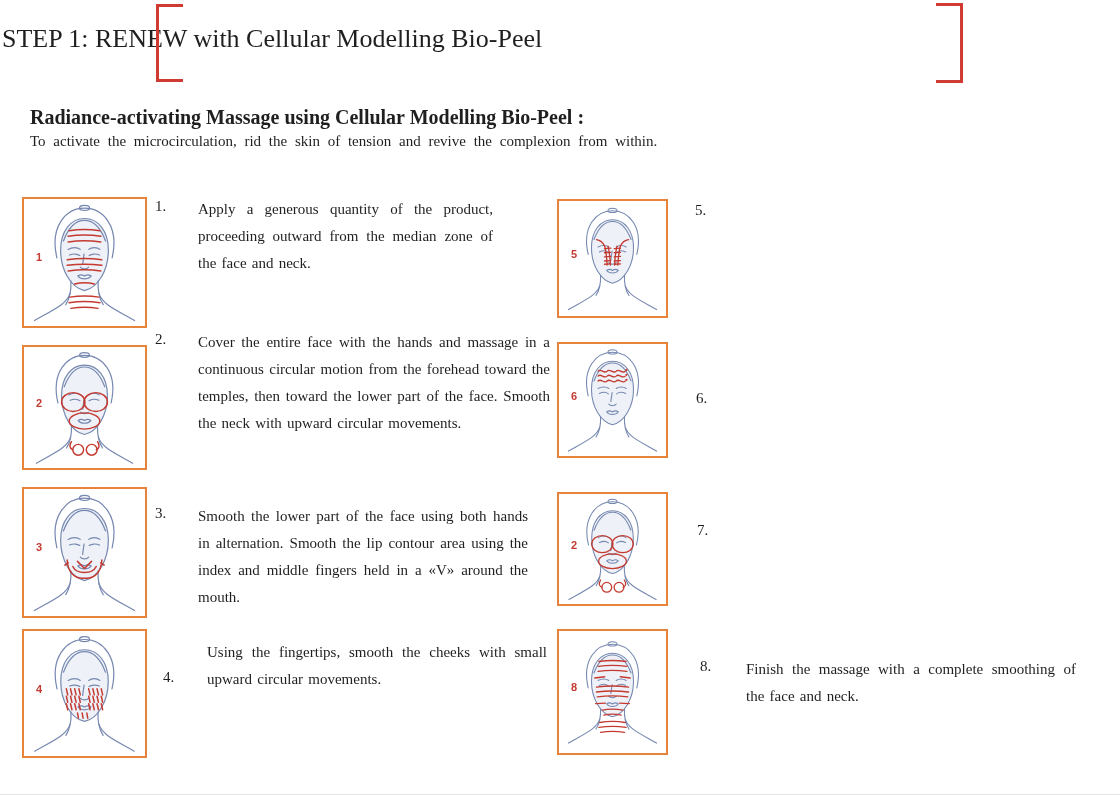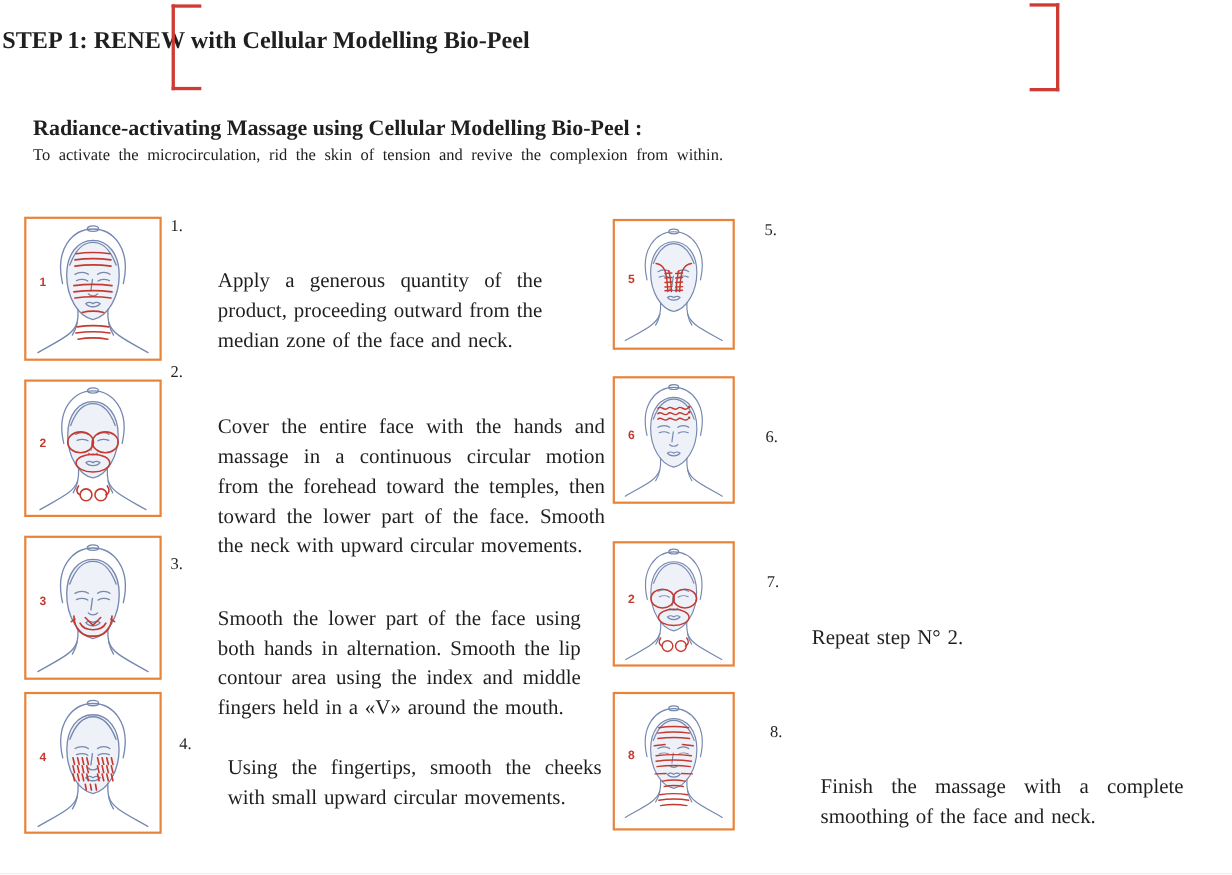--- a/index.html
+++ b/index.html
@@ -1,32 +1,32 @@
 <!DOCTYPE html>
 <html style="--orange: #e8833a; --red: #c43a30; --blue: #7688b0; --bracket: #cf3a33; --ink: #1f1f1f;"><head>
 <meta charset="utf-8">
 <style>
   html,body{margin:0;padding:0;background:#ffffff;}
   .page{position:relative;width:1120px;height:795px;background:#ffffff;overflow:hidden;
         font-family:"Liberation Serif","DejaVu Serif",serif;color:var(--ink,#1f1f1f);}
-  .title{position:absolute;left:2px;top:24px;margin:0;font-size:22px;font-weight:700;white-space:nowrap;}
+  .title{position:absolute;left:2px;top:24px;margin:0;font-size:26px;font-weight:400;white-space:nowrap;}
   .bracket{position:absolute;box-sizing:border-box;}
   .bracket-open{left:156px;top:4px;width:27px;height:78px;
     border-left:3px solid var(--bracket);border-top:3px solid var(--bracket);border-bottom:3px solid var(--bracket);}
   .bracket-close{left:936px;top:3px;width:27px;height:80px;
     border-right:3px solid var(--bracket);border-top:3px solid var(--bracket);border-bottom:3px solid var(--bracket);}
   .subtitle{position:absolute;left:30px;top:106px;font-size:20px;font-weight:700;}
   .desc{position:absolute;left:30px;top:133px;font-size:15px;word-spacing:4px;}
   .fig{position:absolute;border:2px solid var(--orange);background:#fff;box-sizing:border-box;}
   .face{position:absolute;top:2px;left:2px;right:2px;bottom:2px;}
   .face svg{width:100%;height:100%;display:block;}
   .fig-num{position:absolute;left:12px;top:46%;transform:translateY(-50%);
     color:var(--red);font-weight:700;font-size:11px;z-index:2;font-family:"Liberation Sans",sans-serif;}
   .step-num{position:absolute;font-size:15px;}
-  .step-text{position:absolute;font-size:19px;line-height:27px;text-align:justify;word-spacing:1.5px;margin-top:46px;}
+  .step-text{position:absolute;font-size:15px;line-height:27px;text-align:justify;word-spacing:1.5px;}
   .f1{left:22px;top:197px;width:125px;height:131px}
   .f2{left:22px;top:345px;width:125px;height:125px}
   .f3{left:22px;top:487px;width:125px;height:131px}
   .f4{left:22px;top:629px;width:125px;height:129px}
   .f5{left:557px;top:199px;width:111px;height:119px}
   .f6{left:557px;top:342px;width:111px;height:116px}
   .f7{left:557px;top:492px;width:111px;height:114px}
   .f8{left:557px;top:629px;width:111px;height:126px}
   .n1{left:155px;top:198px}  .n2{left:155px;top:331px}
   .n3{left:155px;top:505px}  .n4{left:163px;top:669px}
@@ -322,21 +322,20 @@
             <ellipse cx="62.5" cy="80" rx="17" ry="9"></ellipse>
             <circle cx="55.5" cy="112" r="6"></circle>
             <circle cx="70.5" cy="112" r="6"></circle>
             <path d="M48,103 C45.5,107 45.5,110 49.5,112"></path>
             <path d="M77,103 C79.5,107 79.5,110 75.5,112"></path>
           </g>
         </svg>
       </div>
   </div>
   <div class="step-num n7">7.</div>
-  <div class="step-text t7">Repeat step N° 2.</div>
 
   <div class="fig f8">
     <span class="fig-num">8</span>
     <div class="face">
         <svg viewBox="0 0 125 130" preserveAspectRatio="xMidYMid meet">
           <g fill="none" stroke="#7688b0" stroke-width="1.3" stroke-linecap="round">
             <path d="M37,52 C37,31 48,18 62.5,18 C77,18 88,31 88,52 C88,73 77,92 62.5,95 C48,92 37,73 37,52 Z" fill="#eef1f7"></path>
             <path d="M33,60 C25,26 43,7 62.5,7 C82,7 100,26 92,60"></path>
             <path d="M57,7 C57,3 68,3 68,7 C68,10 57,10 57,7 Z"></path>
             <path d="M40,42 C46,26 53,20 62.5,20 C72,20 79,26 85,42"></path>

